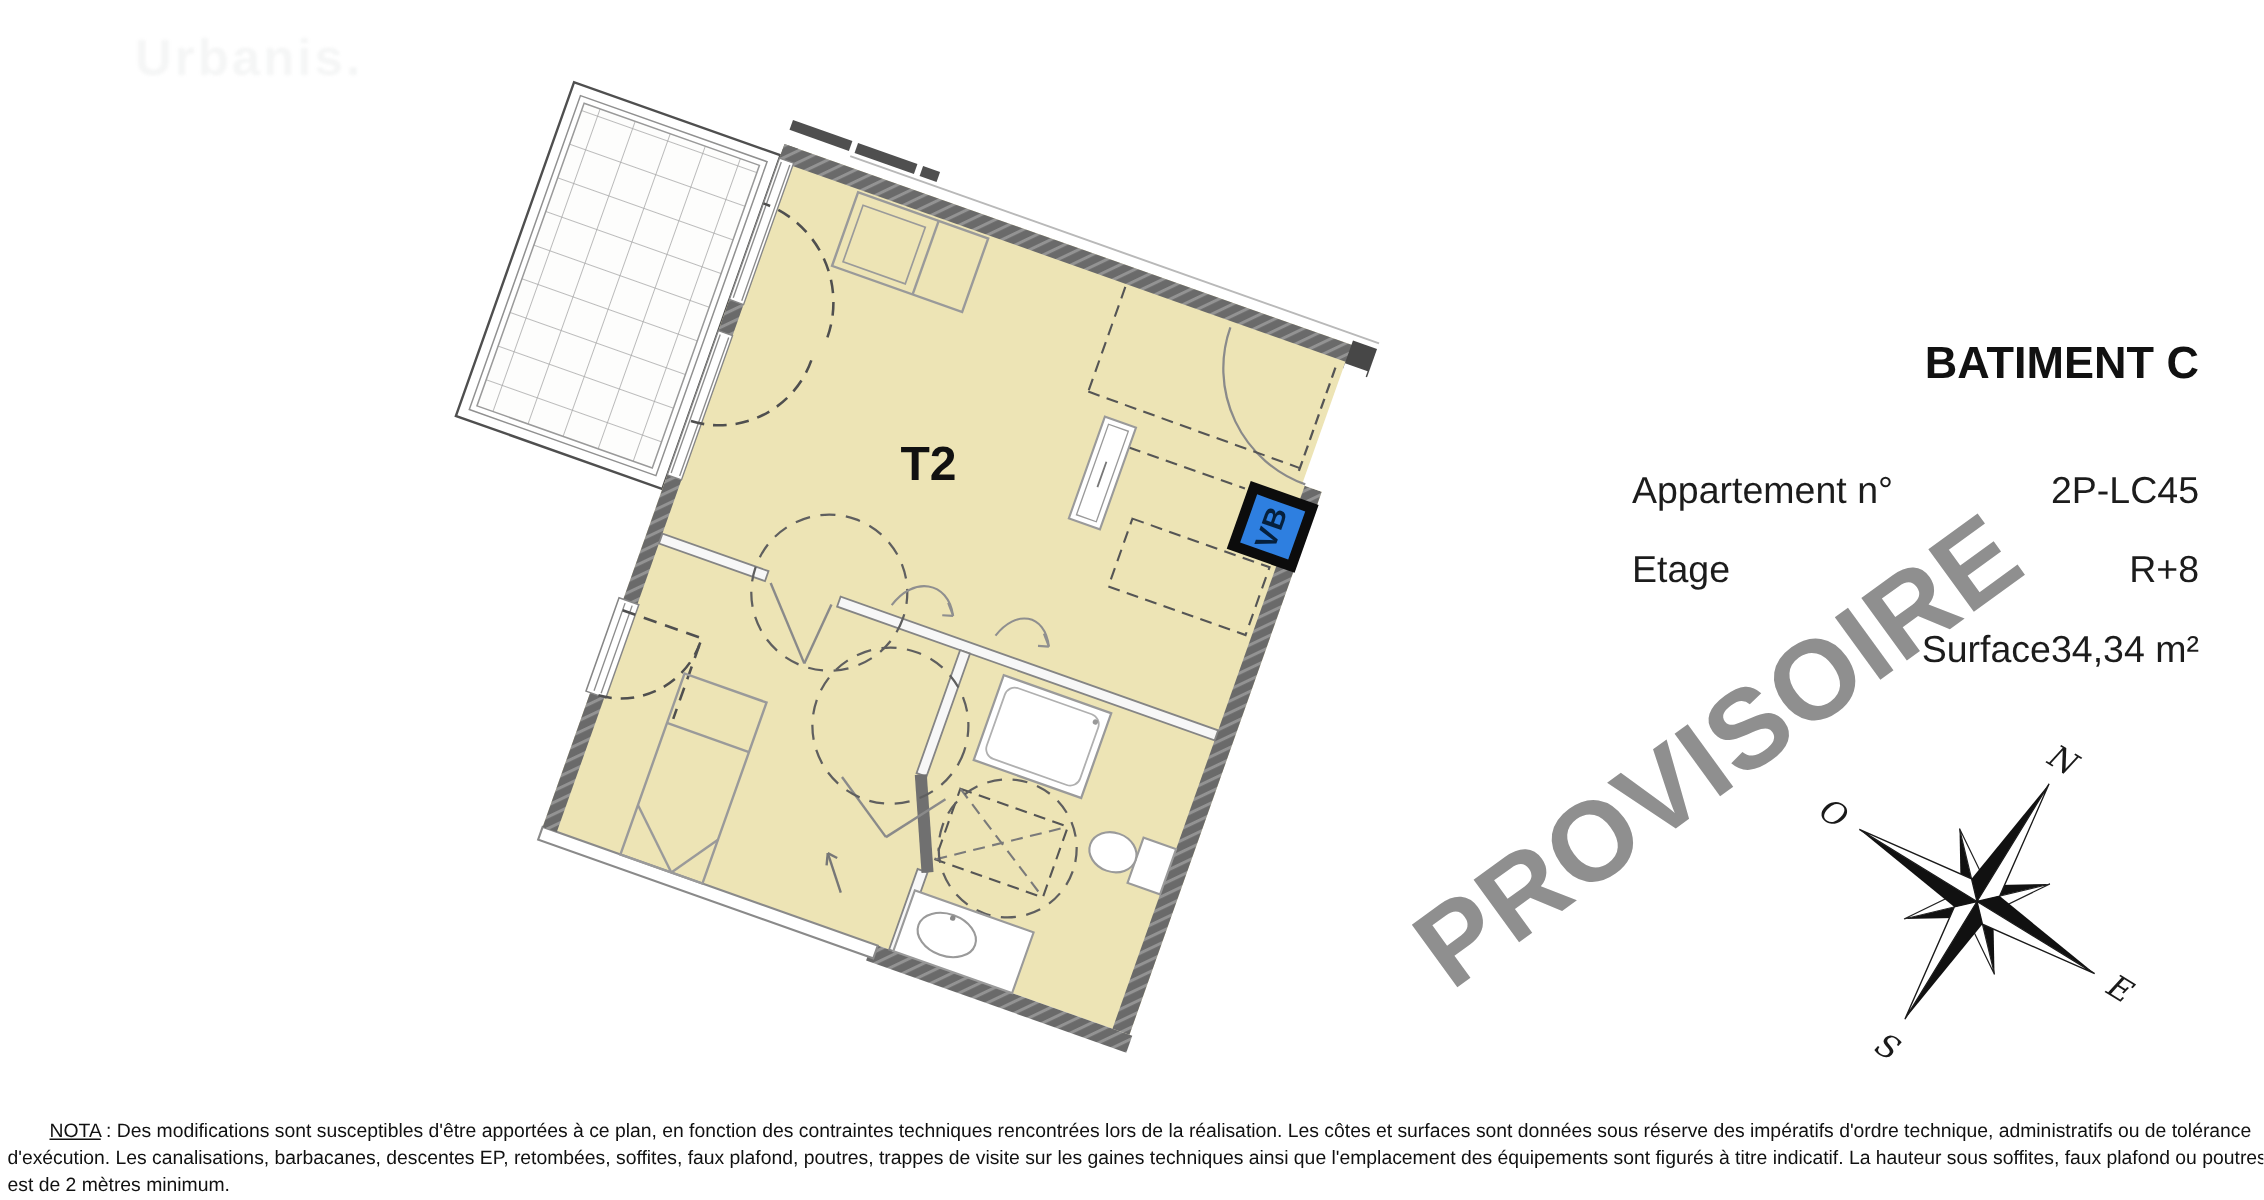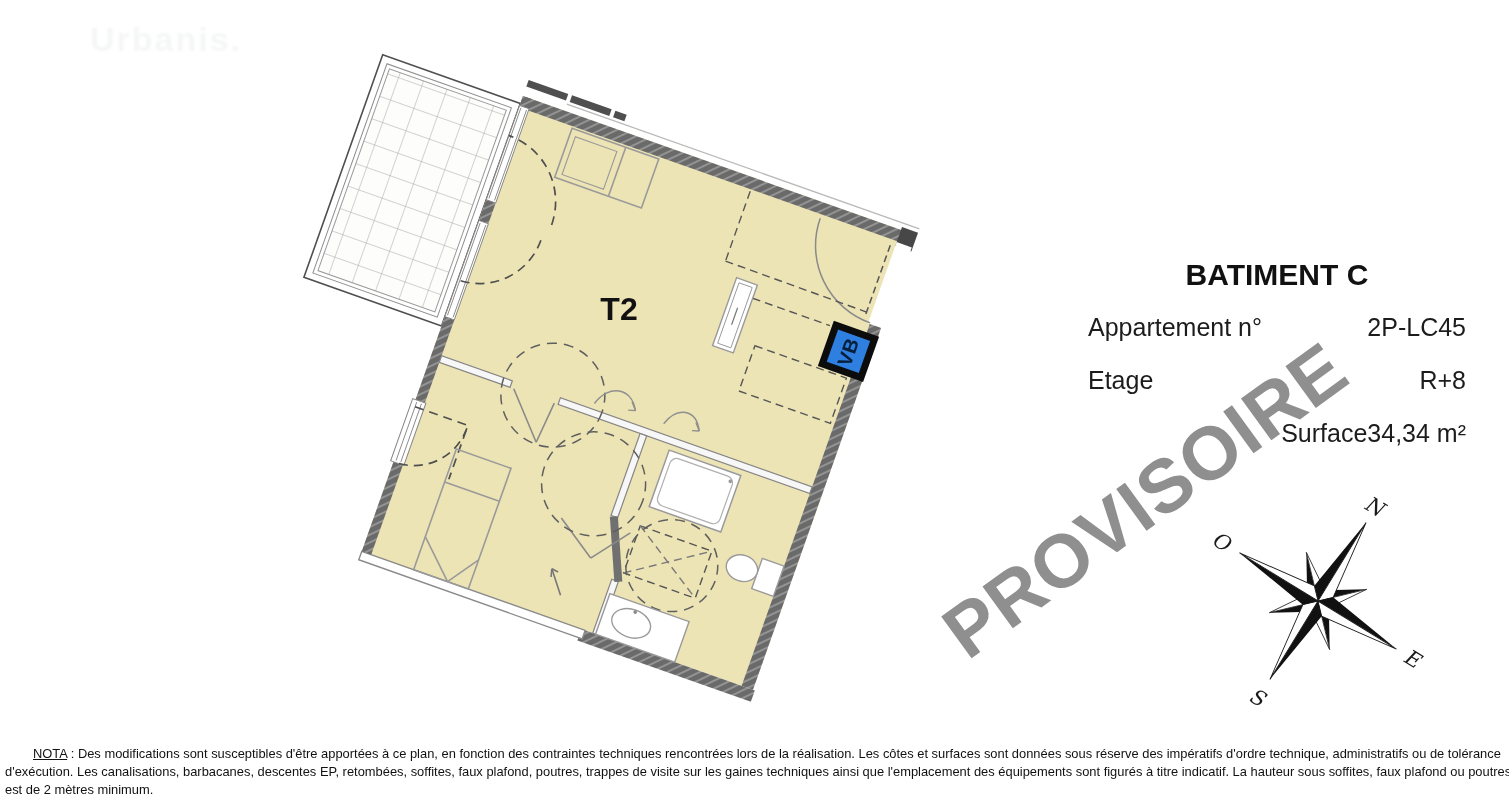--- a/index.html
+++ b/index.html
@@ -1,21 +1,21 @@
 <!DOCTYPE html>
 <html><head>
 <meta charset="utf-8">
 <style>
   html,body{margin:0;padding:0;background:#fff;}
   .canvas{position:relative;width:1509px;height:800px;background:#ffffff;overflow:hidden;
           font-family:"Liberation Sans", sans-serif;color:#1a1a1a;}
   .faded-logo{position:absolute;left:90px;top:20px;font-size:34px;font-weight:bold;
               color:rgba(120,125,130,0.07);letter-spacing:2px;filter:blur(1px);}
   .info-panel{position:absolute;left:1088px;top:226px;width:378px;}
-  .info-title{text-align:center;font-size:30px;font-weight:bold;letter-spacing:0px;color:#111;margin-top:32px;}
+  .info-title{text-align:right;font-size:30px;font-weight:bold;letter-spacing:0px;color:#111;}
   .info-row{position:absolute;left:0;width:378px;display:flex;justify-content:space-between;
             font-size:25px;color:#1c1c1c;}
   .r0{top:87px;} .r1{top:140px;} .r2{top:193px;justify-content:flex-end;}
   .info-label{text-align:left;}
   .info-value{text-align:right;}
   .watermark{position:absolute;left:1145px;top:500px;transform:translate(-50%,-50%) rotate(-36deg);
              font-size:75px;font-weight:bold;letter-spacing:1px;color:#878787;opacity:.93;white-space:nowrap;}
   .nota{position:absolute;left:5px;top:745px;width:1502px;font-size:12.9px;line-height:18.2px;
         color:#111;white-space:nowrap;}
   .nota .u{text-decoration:underline;margin-left:28px;}

